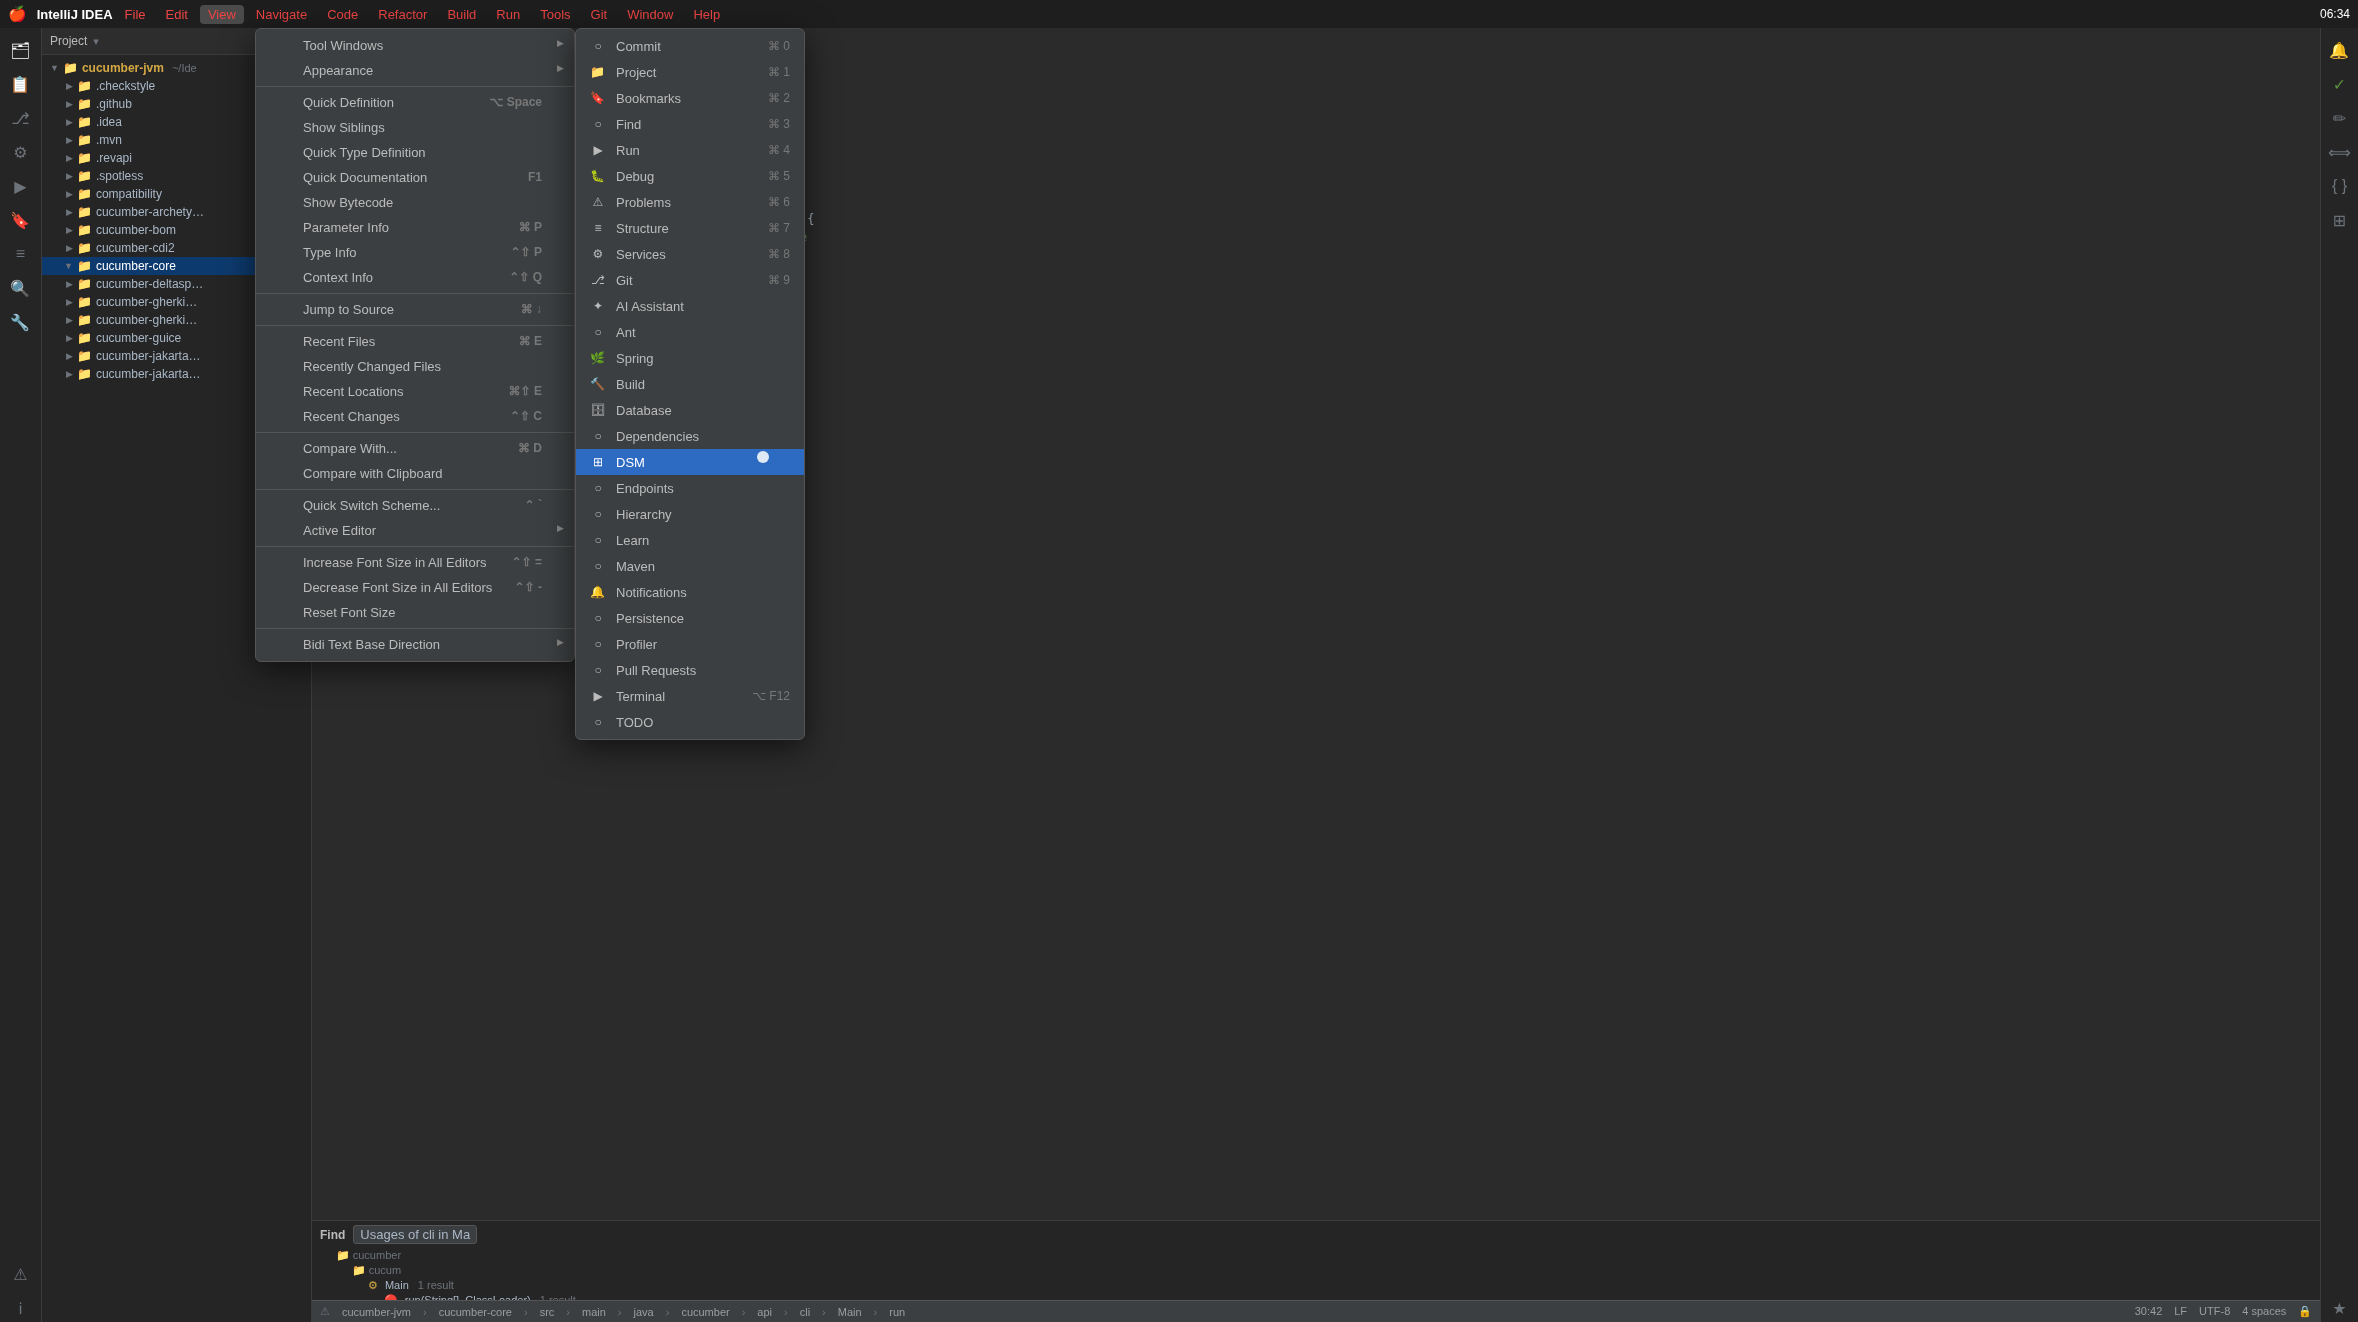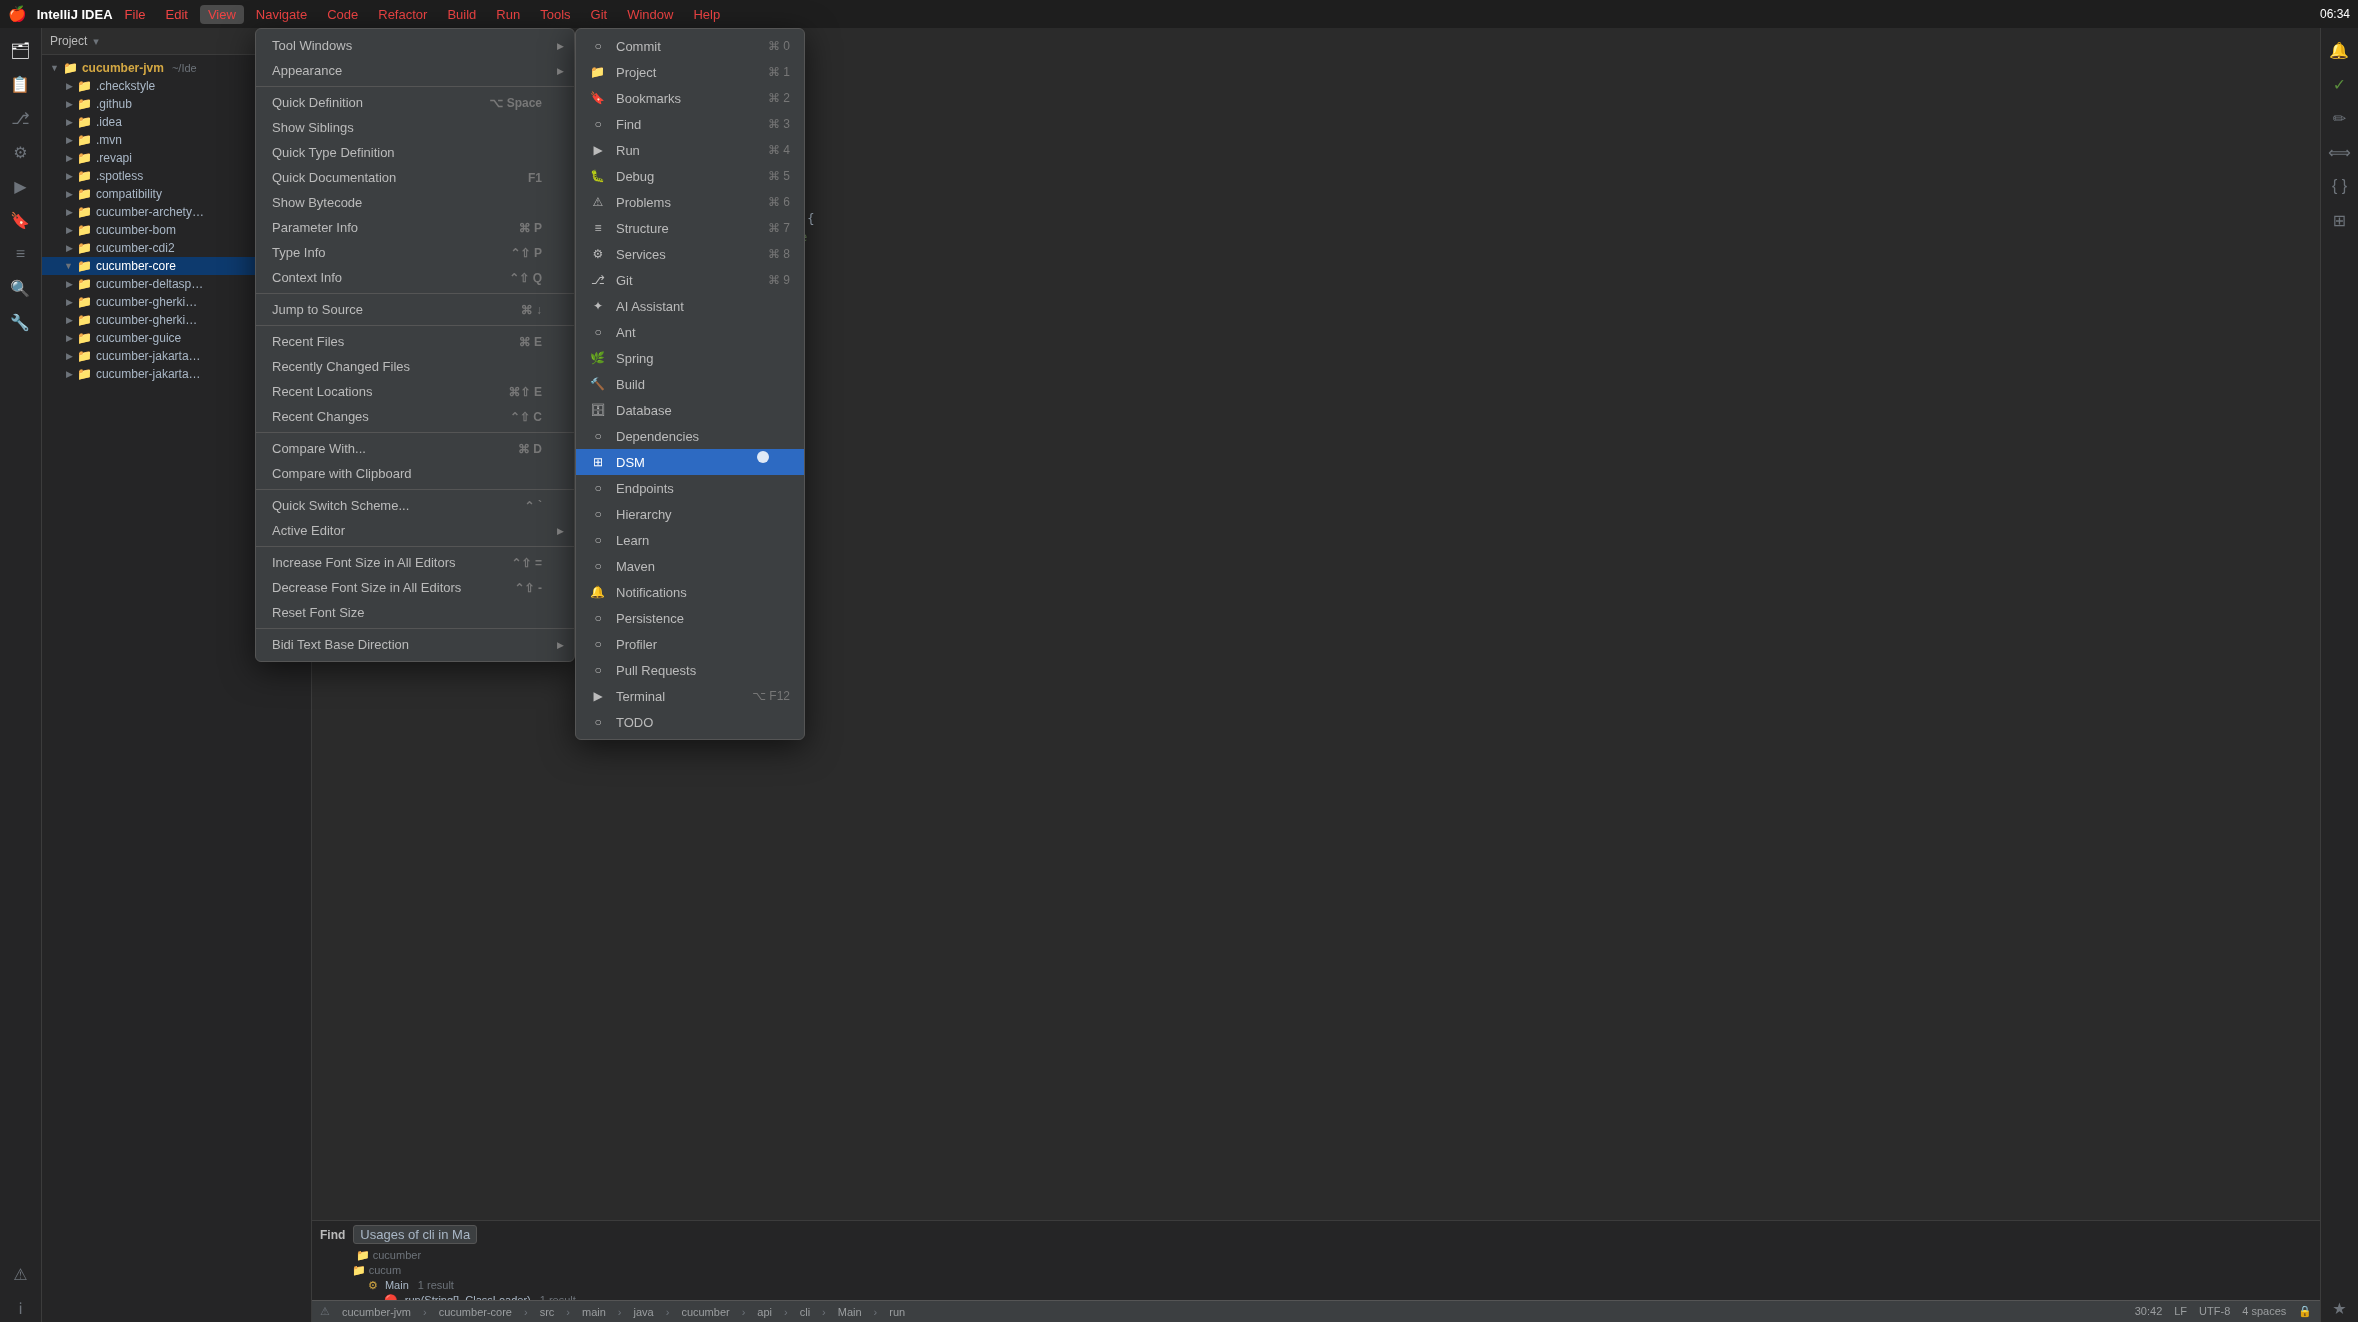--- a/index.html
+++ b/index.html
@@ -208,26 +208,26 @@
       background: #3c3f41;
       border: 1px solid #555;
       border-radius: 6px;
       box-shadow: 0 8px 32px rgba(0,0,0,0.6);
       z-index: 300;
       padding: 4px 0;
       font-size: 13px;
     }
     .menu-item {
       display: flex;
-      align-items: center;
       padding: 5px 16px;
       cursor: pointer;
       color: #bbb;
       gap: 8px;
       position: relative;
+      margin-left: 31px;
     }
     .menu-item.has-submenu::after {
       content: '▶';
       position: absolute;
       right: 10px;
       font-size: 9px;
       color: #888;
     }
     .menu-item .shortcut {
       margin-left: auto;
@@ -514,21 +514,21 @@
         </div>
       </div>
     </div>
 
     <div class="find-bar">
       <div class="find-bar-header">
         <span style="color:#bbb;font-weight:bold;">Find</span>
         <span style="background:#3c3f41;border:1px solid #555;padding:1px 6px;border-radius:3px;color:#a9b7c6;font-size:13px;">Usages of cli in Ma</span>
       </div>
       <div style="padding-left:16px;font-size:11px;">
-        <div style="color:#6d737a;padding:1px 0;margin-left:20px;">📁 cucumber</div>
+        <div style="color:#6d737a;padding:1px 0;">📁 cucumber</div>
         <div style="color:#6d737a;padding:1px 0;padding-left:16px;">📁 cucum</div>
         <div style="color:#a9b7c6;padding:1px 0;padding-left:32px;">
           <span style="color:#d4a843;">⚙</span>
           <span style="margin-left:4px;">Main</span>
           <span style="color:#6d737a;margin-left:6px;">1 result</span>
         </div>
         <div style="color:#a9b7c6;padding:1px 0;padding-left:48px;">
           <span style="color:#6d737a;">🔴</span>
           <span style="margin-left:4px;">run(String[], ClassLoader)</span>
           <span style="color:#6d737a;margin-left:6px;">1 result</span>

